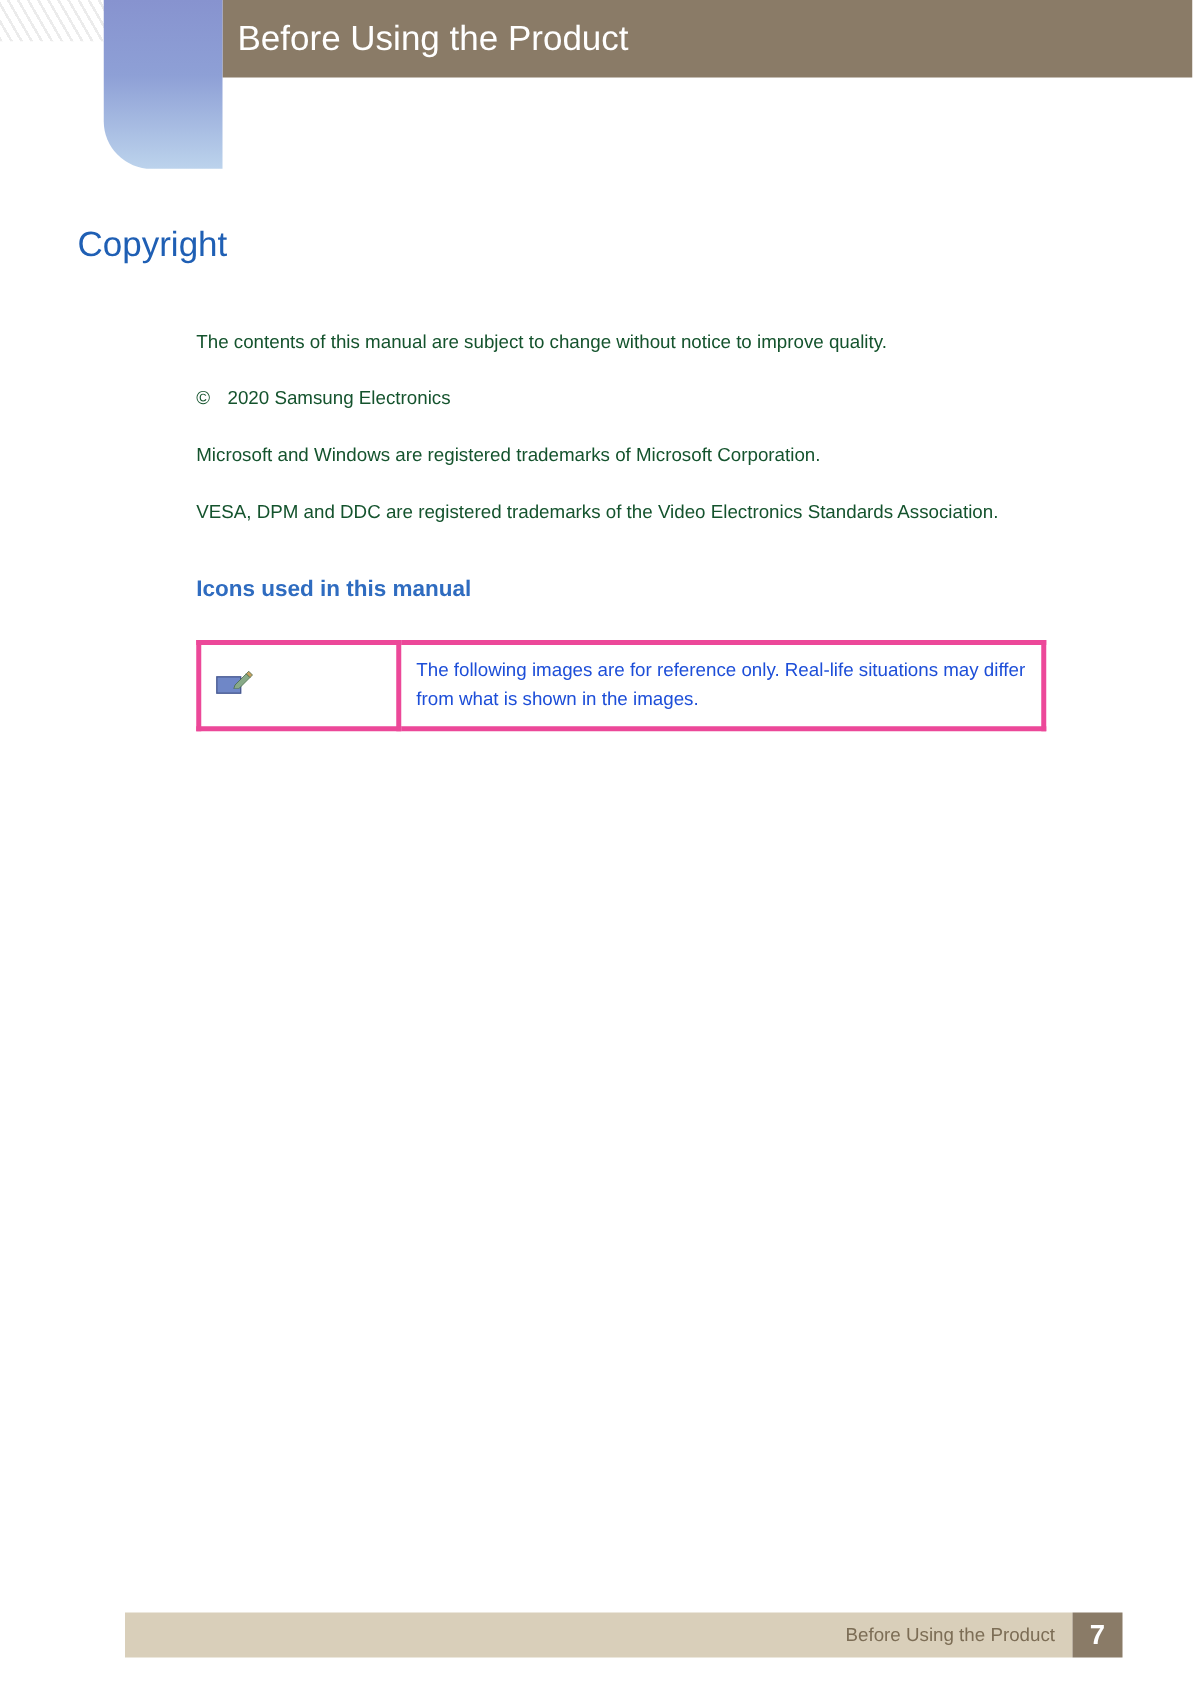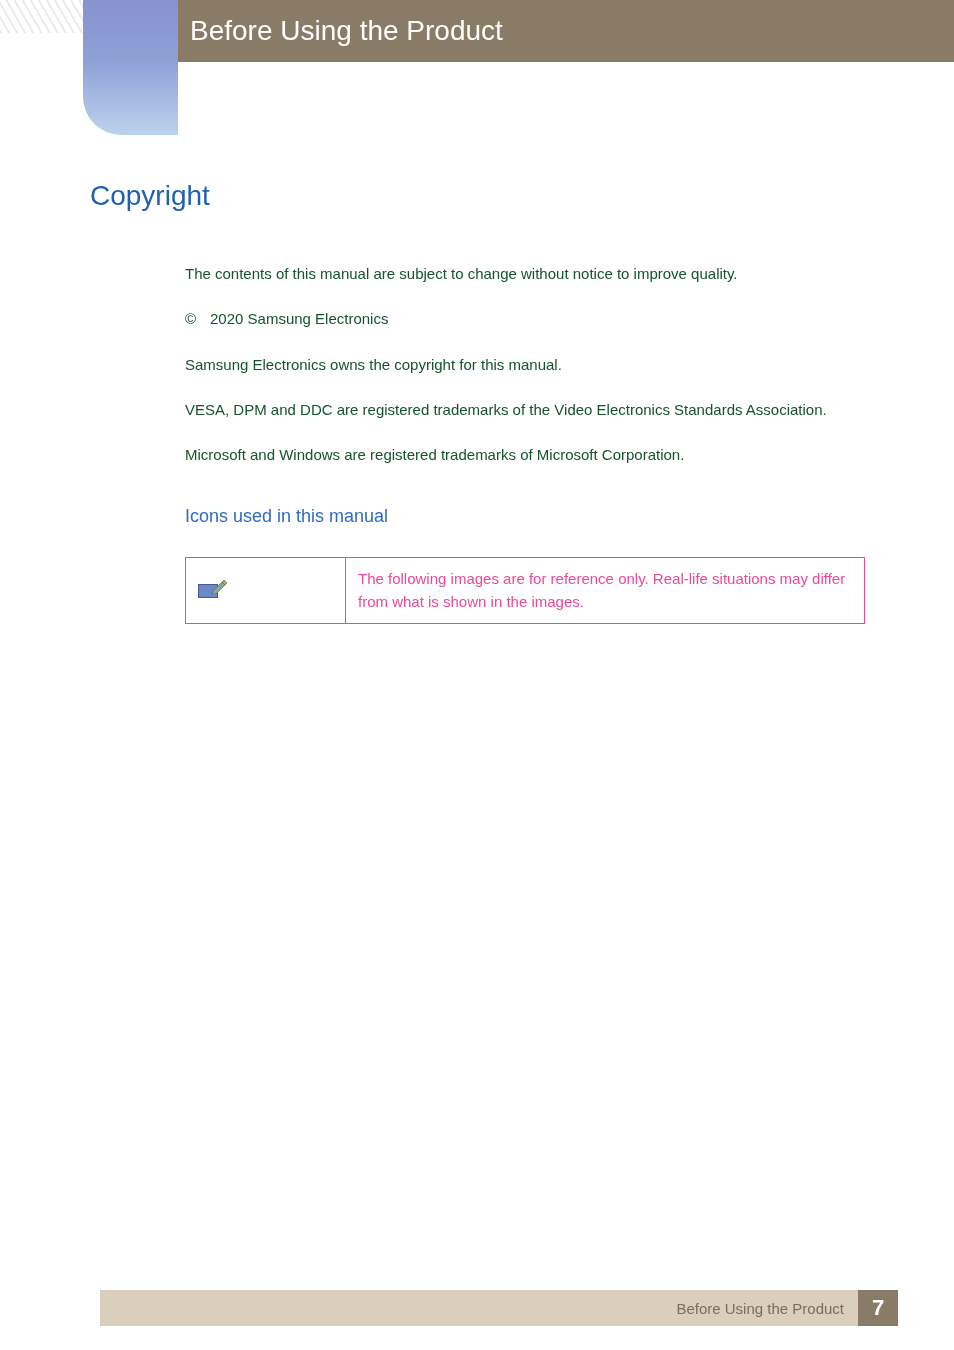--- a/index.html
+++ b/index.html
@@ -37,21 +37,20 @@
     top: 0; left: 83px;
     width: 95px; height: 135px;
     background: linear-gradient(180deg, #8793cf 0%, #8ea0d6 45%, #bcd3ec 100%);
     border-bottom-left-radius: 38px;
   }
   .content {
     position: absolute;
     top: 180px;
     left: 62px;
     right: 62px;
-    margin-left: 28px;
   }
   .section-title {
     color: #1f5fb4;
     font-size: 28px;
     font-weight: normal;
     margin-bottom: 50px;
   }
   .body-block {
     margin-left: 95px;
   }
@@ -65,34 +64,34 @@
     display: flex;
     gap: 10px;
     margin: 0 0 22px 0;
   }
   .cp-symbol {
     width: 15px; display:inline-block;
   }
   .subheading {
     color: #2f6cc0;
     font-size: 18px;
-    font-weight: normal;
+    font-weight: bold;
     margin-top: 40px;
     margin-bottom: 30px;
   }
   table.icon-table {
     border-collapse: collapse;
     width: 100%;
     max-width: 680px;
   }
   table.icon-table td {
-    border: 1px solid #ec4899;
+    border: 4px solid #ec4899;
     padding: 10px 12px;
     font-size: 15px;
-    color: #ec4899;
+    color: #1d4ed8;
     line-height: 1.5;
     vertical-align: middle;
   }
   td.icon-cell {
     width: 160px;
     text-align: left;
   }
   .ref-icon {
     display: inline-block;
     position: relative;
@@ -155,23 +154,22 @@
   <h2 class="section-title">Copyright</h2>
 
   <div class="body-block">
     <p class="para">The contents of this manual are subject to change without notice to improve quality.</p>
 
     <div class="cp-line para">
       <span class="cp-symbol">©</span>
       <span>2020 Samsung Electronics</span>
     </div>
 
-    <p class="para">Samsung Electronics owns the copyright for this manual.</p>
+    <p class="para">Microsoft and Windows are registered trademarks of Microsoft Corporation.</p>
     <p class="para">VESA, DPM and DDC are registered trademarks of the Video Electronics Standards Association.</p>
-    <p class="para">Microsoft and Windows are registered trademarks of Microsoft Corporation.</p>
 
     <h3 class="subheading">Icons used in this manual</h3>
 
     <table class="icon-table">
       <tbody>
           <tr>
         <td class="icon-cell">
           <span class="ref-icon">
             <span class="rect"></span>
             <svg class="pencil" viewBox="0 0 18 18">

